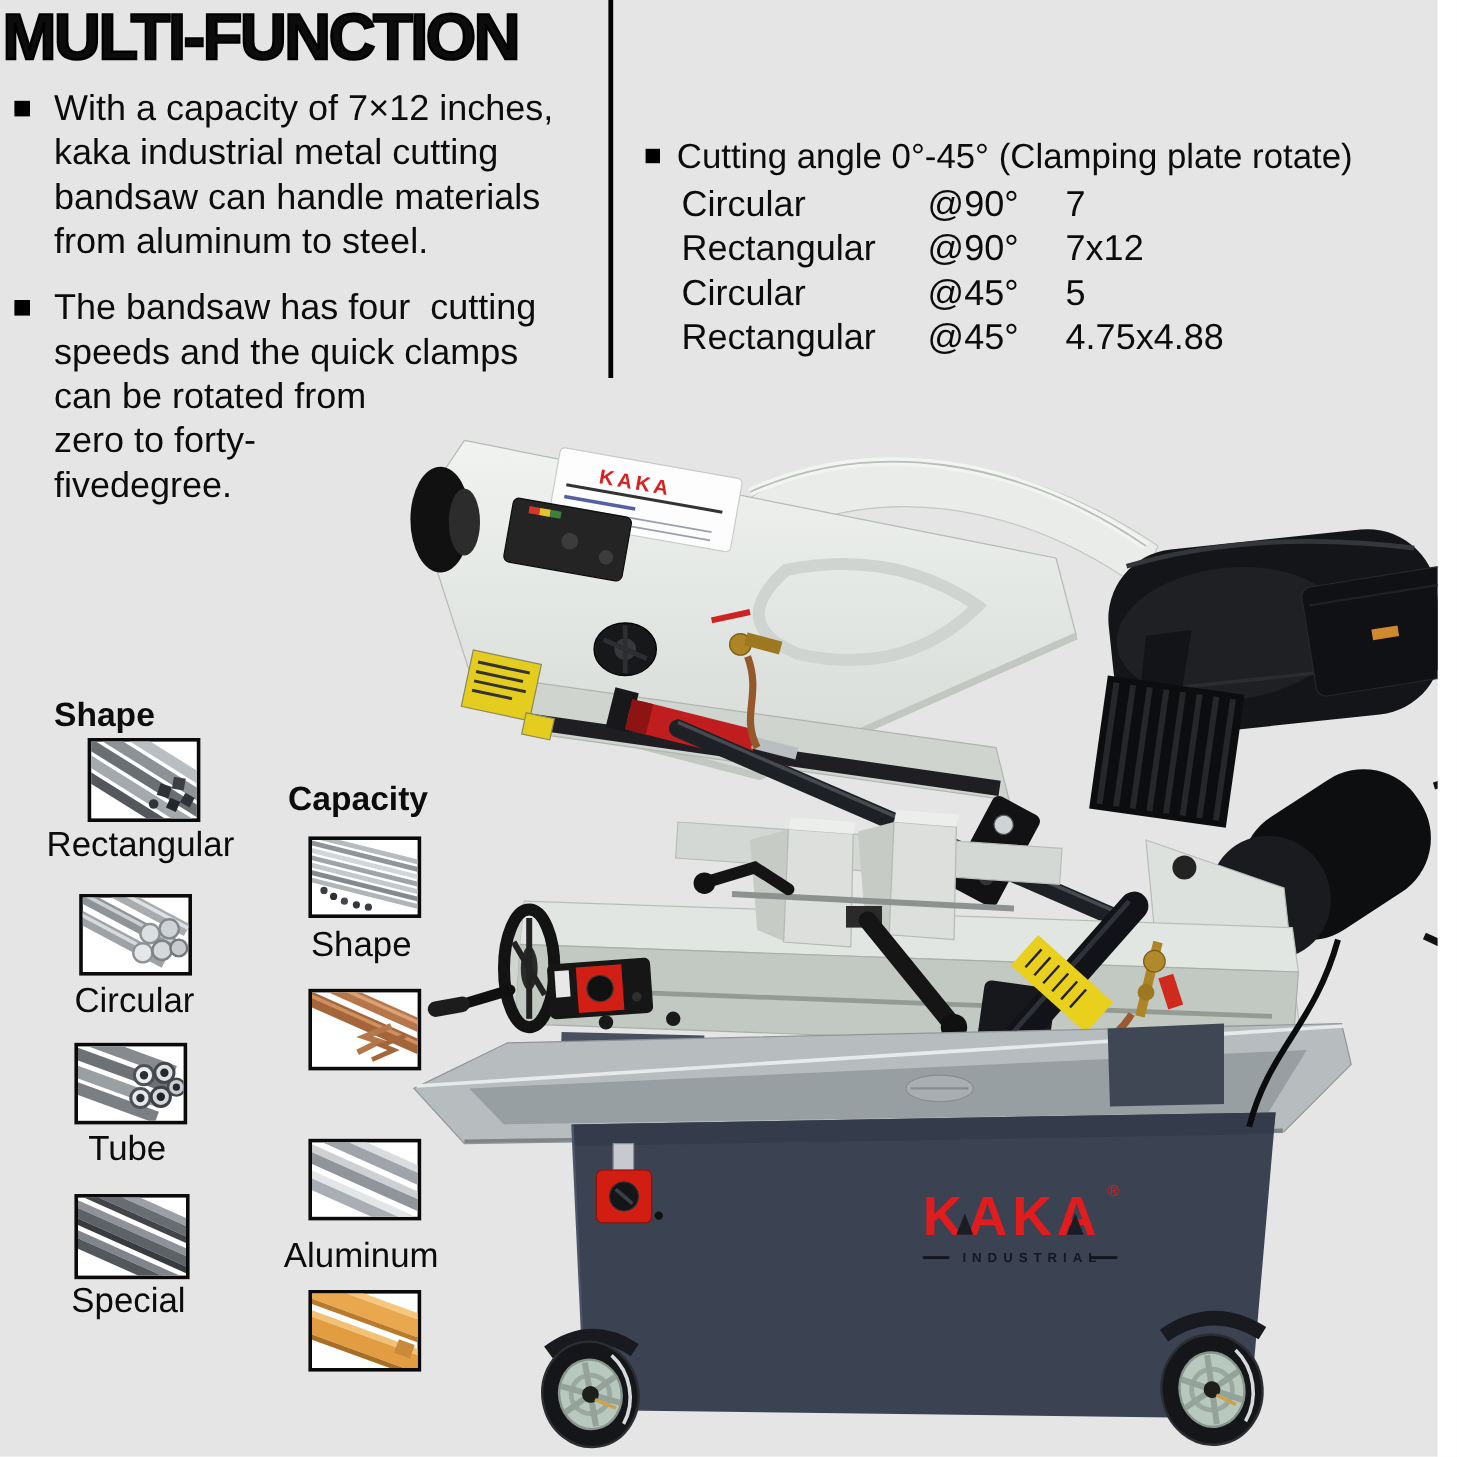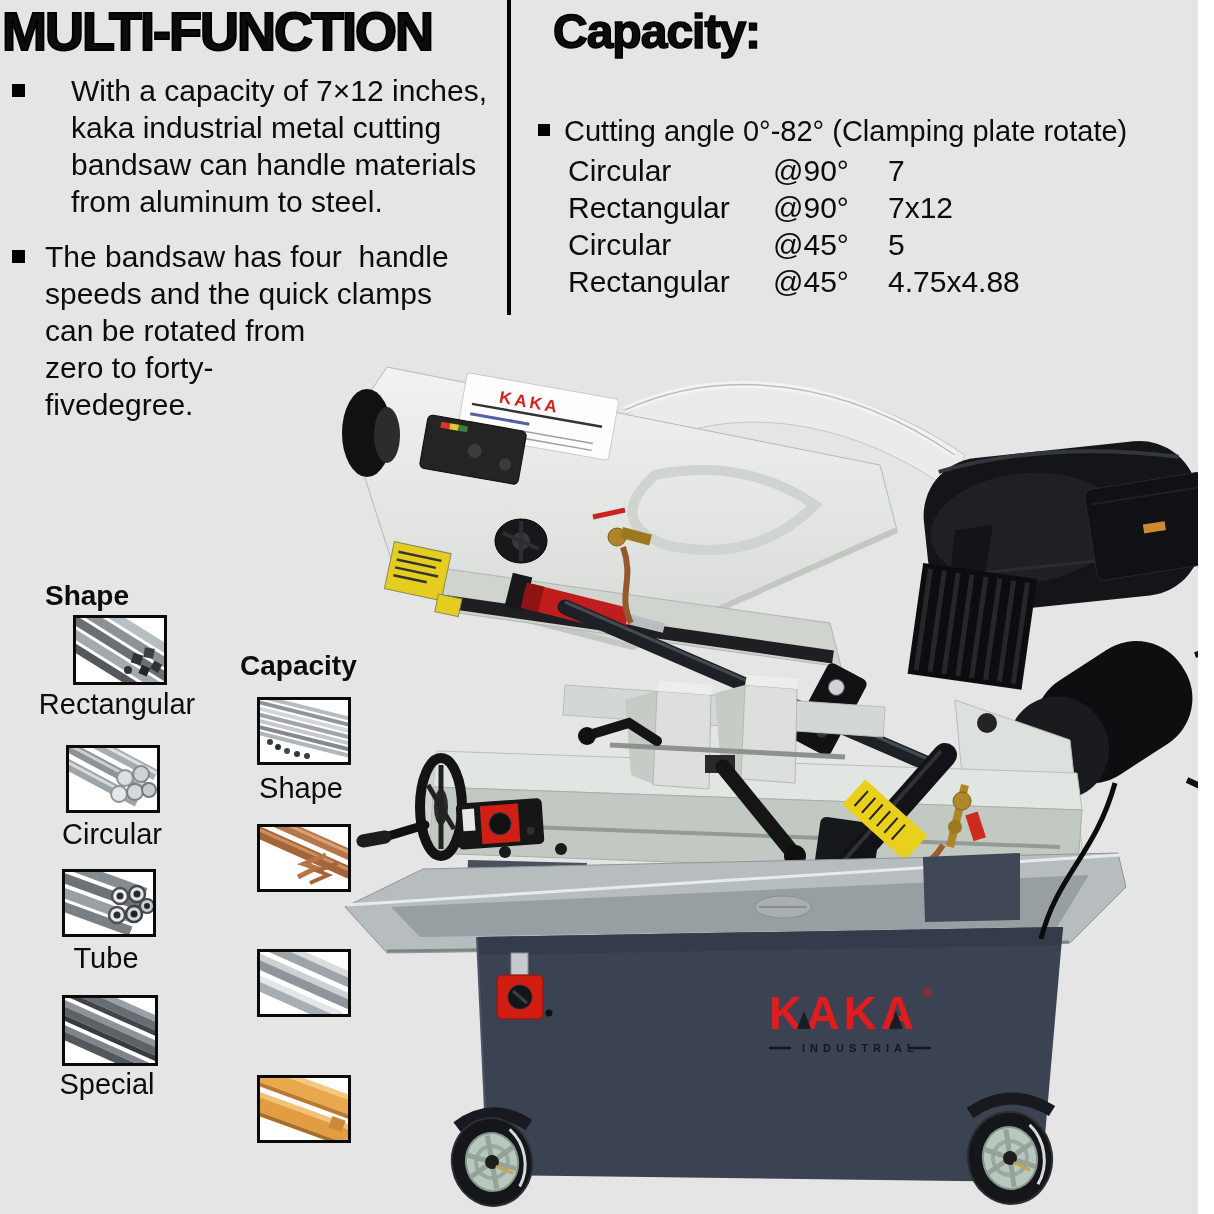--- a/index.html
+++ b/index.html
@@ -34,42 +34,41 @@
 
   .machine { left:325px; top:355px; }
 </style>
 </head>
 <body>
 
 <div class="page">
 
   <div class="abs title-main">MULTI-FUNCTION</div>
 
-  <div class="bullet-row" style="left:12px; top:72px; width:480px;gap:26px;">
+  <div class="bullet-row" style="left:12px; top:72px; width:480px;">
     <div class="bullet-sq"></div>
     <div class="bullet-text">With a capacity of 7×12 inches,
 kaka industrial metal cutting
 bandsaw can handle materials
 from aluminum to steel.</div>
   </div>
   <div class="bullet-row" style="left:12px; top:238px; width:480px;">
     <div class="bullet-sq"></div>
-    <div class="bullet-text">The bandsaw has four  handle
+    <div class="bullet-text">The bandsaw has four  cutting
 speeds and the quick clamps
 can be rotated from
 zero to forty-
 fivedegree.</div>
   </div>
 
   <div class="abs vdivider"></div>
 
-  <div class="abs title-cap">Capacity:</div>
   <div class="bullet-row" style="left:538px; top:113px; width:680px;">
     <div class="bullet-sq" style="width:12px;height:12px;margin-top:11px;"></div>
-    <div class="bullet-text" style="margin-left:14px; white-space:nowrap; font-size:29px;">Cutting angle 0°-82°  (Clamping plate rotate)</div>
+    <div class="bullet-text" style="margin-left:14px; white-space:nowrap; font-size:29px;">Cutting angle 0°-45°  (Clamping plate rotate)</div>
   </div>
   <div class="abs cap-table">
     <div class="cap-row">
       <div class="cap-col-shape">Circular</div>
       <div class="cap-col-angle">@90°</div>
       <div>7</div>
     </div>
     <div class="cap-row">
       <div class="cap-col-shape">Rectangular</div>
       <div class="cap-col-angle">@90°</div>
@@ -210,20 +209,21 @@
       <g transform="rotate(24 44 31)">
         <rect x="-22" y="2" width="120" height="6" fill="#d9dde0"></rect>
         <rect x="-22" y="8" width="120" height="9" fill="#9ea4a9"></rect>
         <rect x="-18" y="22" width="118" height="6" fill="#cdd1d4"></rect>
         <rect x="-18" y="28" width="118" height="9" fill="#8f959a"></rect>
         <rect x="-24" y="42" width="116" height="6" fill="#e3e6e8"></rect>
         <rect x="-24" y="48" width="116" height="9" fill="#a8aeb3"></rect>
       </g>
     </svg>
   </div>
+  <div class="thumb-label" style="left:191px; top:1031px;">Aluminum</div>
 
   <div class="thumb" style="left:257px; top:1075px;">
     <svg width="88" height="62" viewBox="0 0 88 62">
       <g transform="rotate(20 44 31)">
         <rect x="-22" y="2" width="124" height="5" fill="#f5c87e"></rect>
         <rect x="-22" y="7" width="124" height="14" fill="#eaa84e"></rect>
         <rect x="-22" y="21" width="124" height="4" fill="#b97a2c"></rect>
         <rect x="-18" y="30" width="120" height="5" fill="#f2c176"></rect>
         <rect x="-18" y="35" width="120" height="14" fill="#e29c42"></rect>
         <rect x="-18" y="49" width="120" height="4" fill="#a96e26"></rect>

